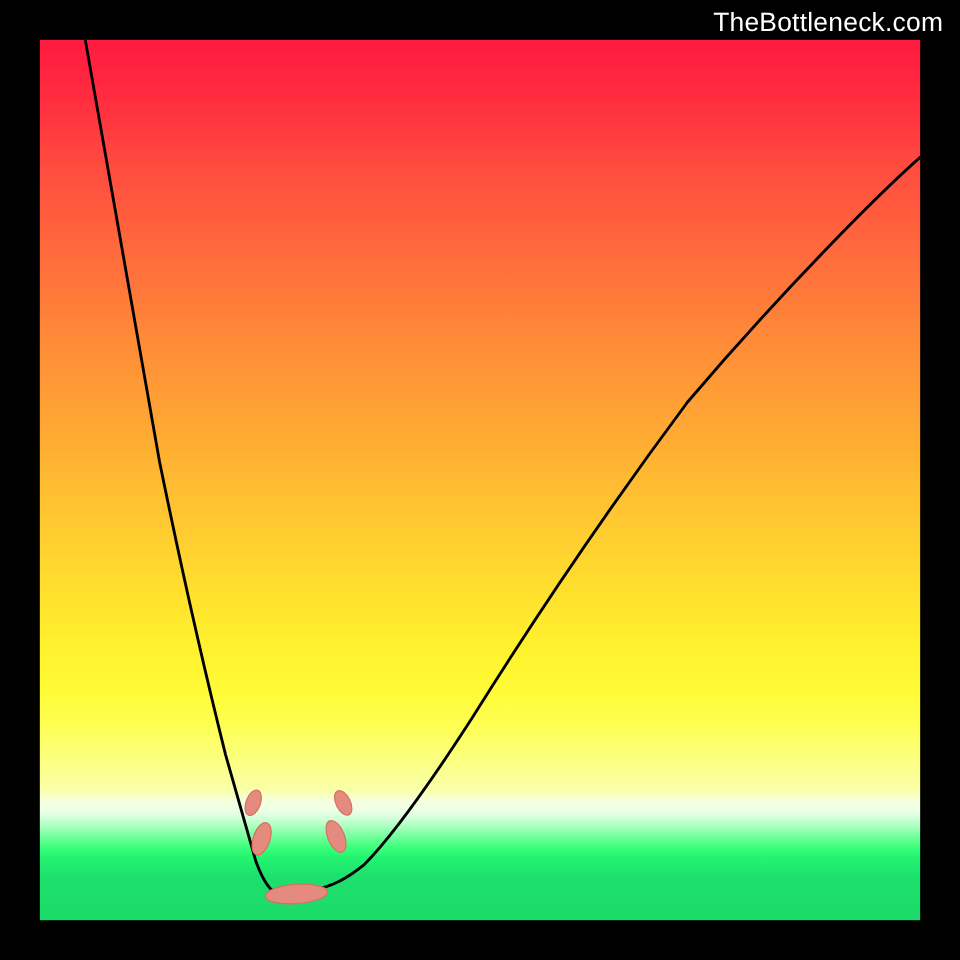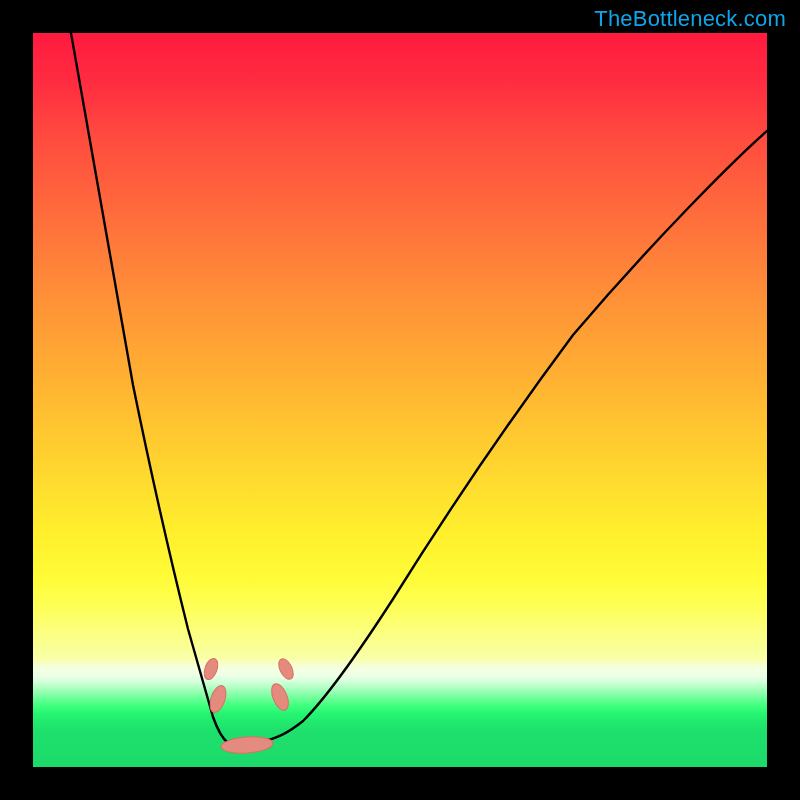--- a/index.html
+++ b/index.html
@@ -59,21 +59,21 @@
   .curve-svg {
     position: absolute;
     inset: 0;
     width: 734px;
     height: 734px;
   }
   .watermark {
     position: absolute;
     top: 6px;
     right: 14px;
-    color: #0ea5e9;
+    color: #ffffff;
     font-size: 22px;
     letter-spacing: 0.2px;
     font-weight: 500;
   }
 </style>
 </head>
 <body>
 
 <div class="frame">
 

